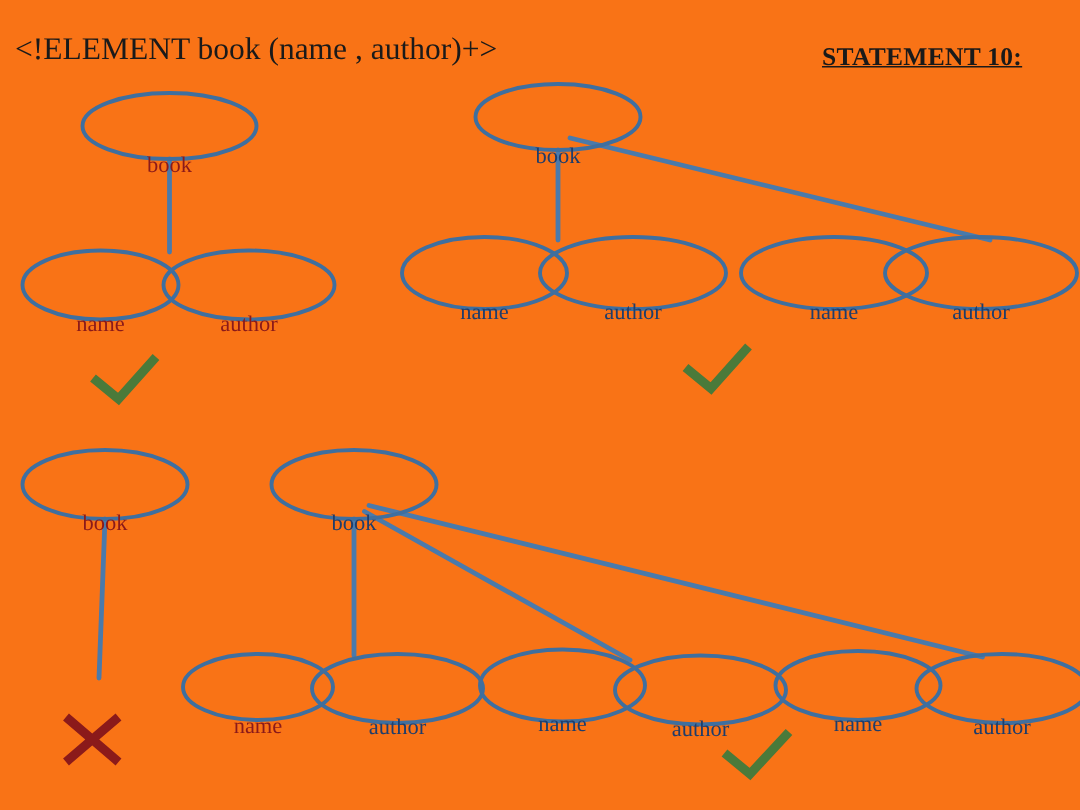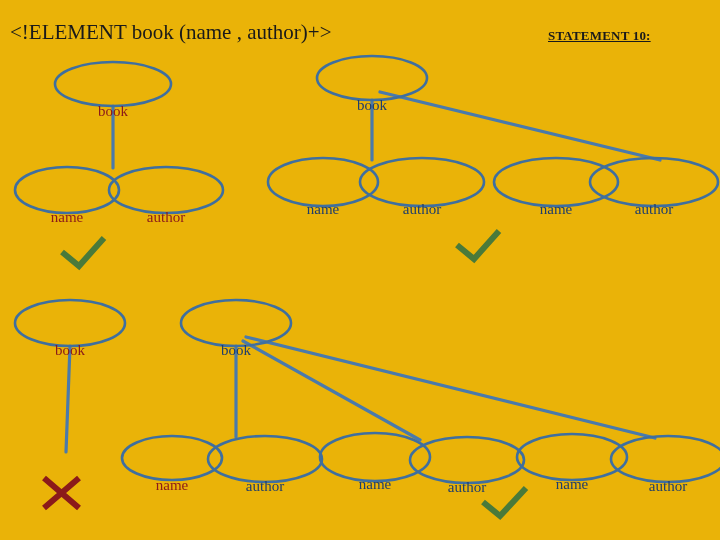--- a/index.html
+++ b/index.html
@@ -4,21 +4,21 @@
 <style>
   html, body {
     margin: 0;
     padding: 0;
     background: #ffffff;
   }
   #root {
     position: relative;
     width: 720px;
     height: 540px;
-    background: #eab308;
+    background: #f97316;
     overflow: hidden;
     font-family: "Liberation Serif", serif;
   }
   #svg-layer {
     position: absolute;
     left: 0;
     top: 0;
     width: 720px;
     height: 540px;
   }
@@ -30,21 +30,21 @@
     font-size: 21px;
     color: #1a1a1a;
     white-space: nowrap;
   }
   .statement-text {
     position: absolute;
     left: 548px;
     top: 28px;
     font-family: "Liberation Serif", serif;
     font-weight: bold;
-    font-size: 13px;
+    font-size: 17px;
     color: #1a1a1a;
     letter-spacing: 0.2px;
     text-decoration: underline;
     white-space: nowrap;
     text-align: right;
   }
   .node-label {
     position: absolute;
     font-family: "Liberation Serif", serif;
     font-size: 15px;

